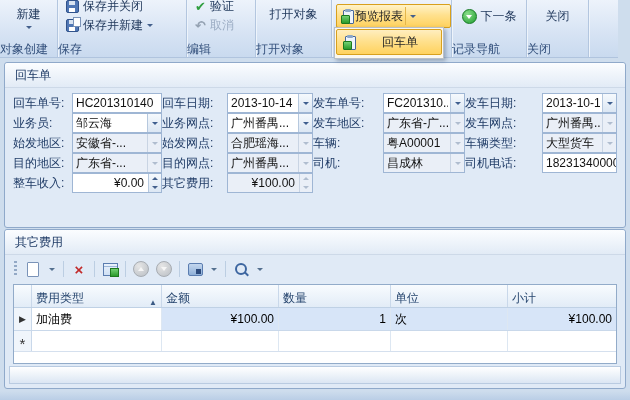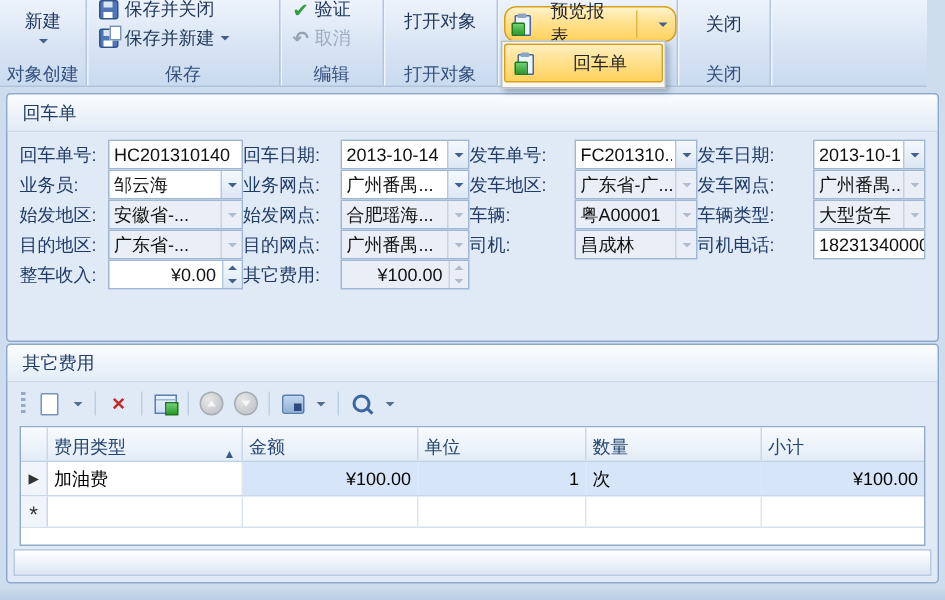--- a/index.html
+++ b/index.html
@@ -17,21 +17,21 @@
     border-bottom:1px solid #b0c4de;
     display:flex;overflow:visible;
   }
   .rgroup{
     position:relative;display:flex;flex-direction:column;
     border-right:1px solid #b3c6df;box-shadow:1px 0 0 #eef4fb;
     flex:0 0 auto;
   }
   .rgroup-content{flex:1;display:flex;padding:0 4px;}
   .rgroup-label{
-    height:15px;line-height:14px;text-align:center;
+    height:15px;line-height:14px;text-align:left;
     font-size:12px;color:#33507c;white-space:nowrap;overflow:hidden;
   }
   .rows{display:flex;flex-direction:column;margin-top:-3px;}
   .rbtn{
     display:flex;align-items:center;gap:4px;height:19px;
     padding:0 4px;color:#1c3458;white-space:nowrap;cursor:default;
   }
   .rbtn.disabled{color:#9cadc4;}
   .bigbtn{
     display:flex;flex-direction:column;align-items:center;justify-content:flex-start;
@@ -50,21 +50,21 @@
   .clipboard{width:14px;height:15px;position:relative;flex:0 0 auto;}
   .clipboard .board{position:absolute;left:2px;top:1px;width:9px;height:12px;background:#eef4fb;border:1px solid #46679c;border-radius:1px;}
   .clipboard .clip{position:absolute;left:4px;top:0;width:6px;height:3px;background:#8aa6c8;border-radius:1px;}
   .clipboard .cube{position:absolute;left:0;bottom:0;width:7px;height:7px;background:linear-gradient(#72d072,#2a9a2a);border:1px solid #1d7a1d;border-radius:1px;}
   .greencircle{width:13px;height:13px;border-radius:50%;background:radial-gradient(circle at 35% 30%,#8ade8a,#1f9e2f);border:1px solid #157a22;position:relative;flex:0 0 auto;}
   .greencircle::after{content:"";position:absolute;left:3.5px;top:5px;width:0;height:0;border-left:3px solid transparent;border-right:3px solid transparent;border-top:4px solid #fff;}
   
   .preview-btn{
     margin-top:4px;margin-left:4px;height:22px;display:flex;align-items:center;
     background:linear-gradient(#fff3c9,#ffe18f 45%,#ffd25e);
-    border:1px solid #d8a01d;border-radius:8px;padding:0 2px 0 4px;gap:12px;color:#262626;
+    border:1px solid #d8a01d;border-radius:2px;padding:0 2px 0 4px;gap:0;color:#262626;
   }
   .preview-btn .split{width:1px;height:18px;background:#e4b64a;margin-left:2px;}
   .preview-btn .arrowpart{width:13px;display:flex;align-items:center;justify-content:center;height:100%;}
   .menu-popup{
     position:absolute;left:2px;top:27px;width:106px;height:28px;z-index:50;
     background:#fbf8ee;border:1px solid #b9bfc7;box-shadow:2px 2px 4px rgba(40,60,90,.35);
     padding:1px;
   }
   .menu-item{
     height:24px;display:flex;align-items:center;gap:8px;padding:0 6px;
@@ -248,20 +248,29 @@
         <span class="clipboard">
             <span class="board"></span>
             <span class="clip"></span>
             <span class="cube"></span>
           </span>
         <span class="mi-label">回车单</span>
       </div>
     </div>
   </div>
 
+  <div class="rgroup" style="width:74px">
+    <div class="rgroup-content">
+      <div class="bigbtn" style="flex-direction:row;gap:4px;align-items:center;justify-content:center;padding-top:8px;align-self:flex-start">
+        <span class="greencircle"></span>
+        <span>下一条</span>
+      </div>
+    </div>
+    <div class="rgroup-label">记录导航</div>
+  </div>
 
   <div class="rgroup" style="width:61px">
     <div class="rgroup-content">
       <div class="bigbtn" style="padding-top:8px">
         <span>关闭</span>
       </div>
     </div>
     <div class="rgroup-label">关闭</div>
   </div>
 
@@ -450,24 +459,24 @@
     <div class="g-head">
       <div class="g-cell" style="padding:0"></div>
       <div class="g-cell">
           <span>费用类型</span>
           <span class="sort">▲</span>
         </div>
       <div class="g-cell">
           <span>金额</span>
         </div>
       <div class="g-cell">
+          <span>数量</span>
+        </div>
+      <div class="g-cell">
           <span>单位</span>
-        </div>
-      <div class="g-cell">
-          <span>数量</span>
         </div>
       <div class="g-cell" style="border-right:none">
           <span>小计</span>
         </div>
     </div>
     <div class="g-row">
       <div class="g-cell marker">
           <span class="tri">▶</span>
         </div>
       <div class="g-cell">加油费</div>

